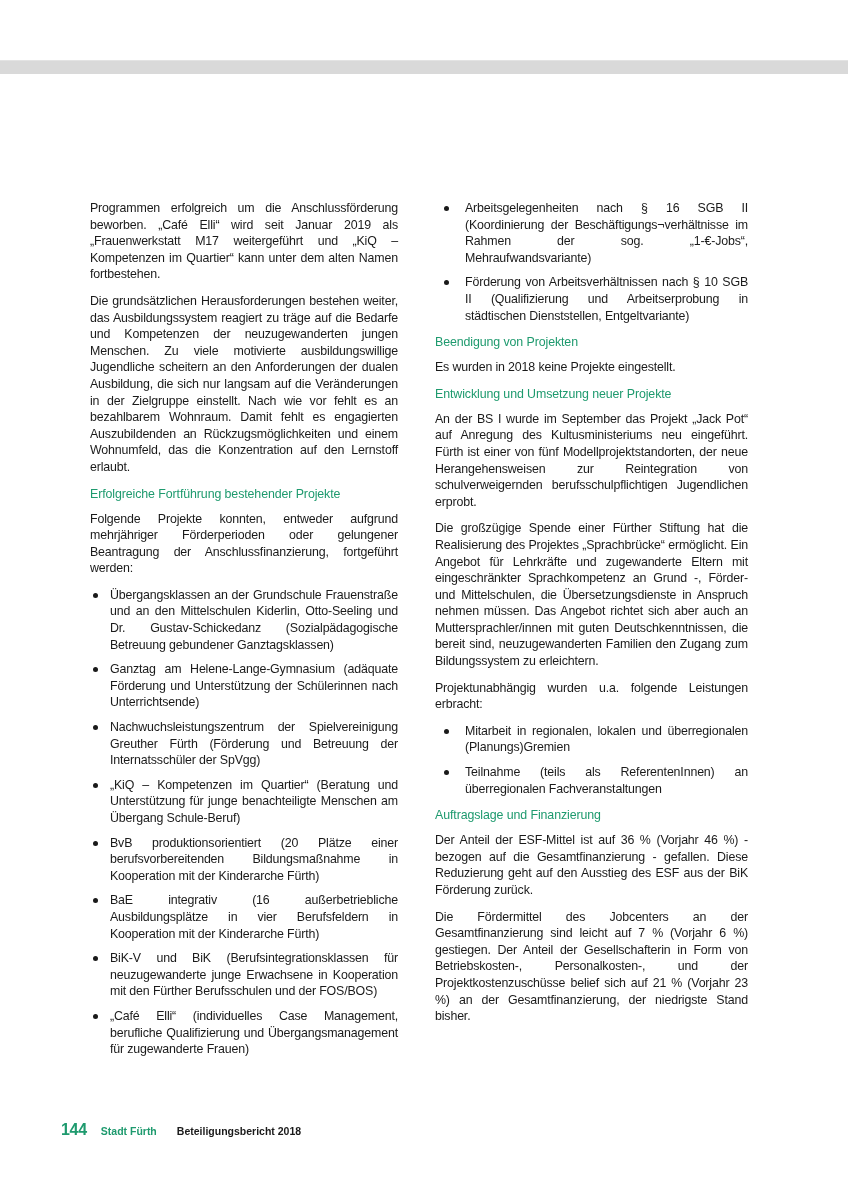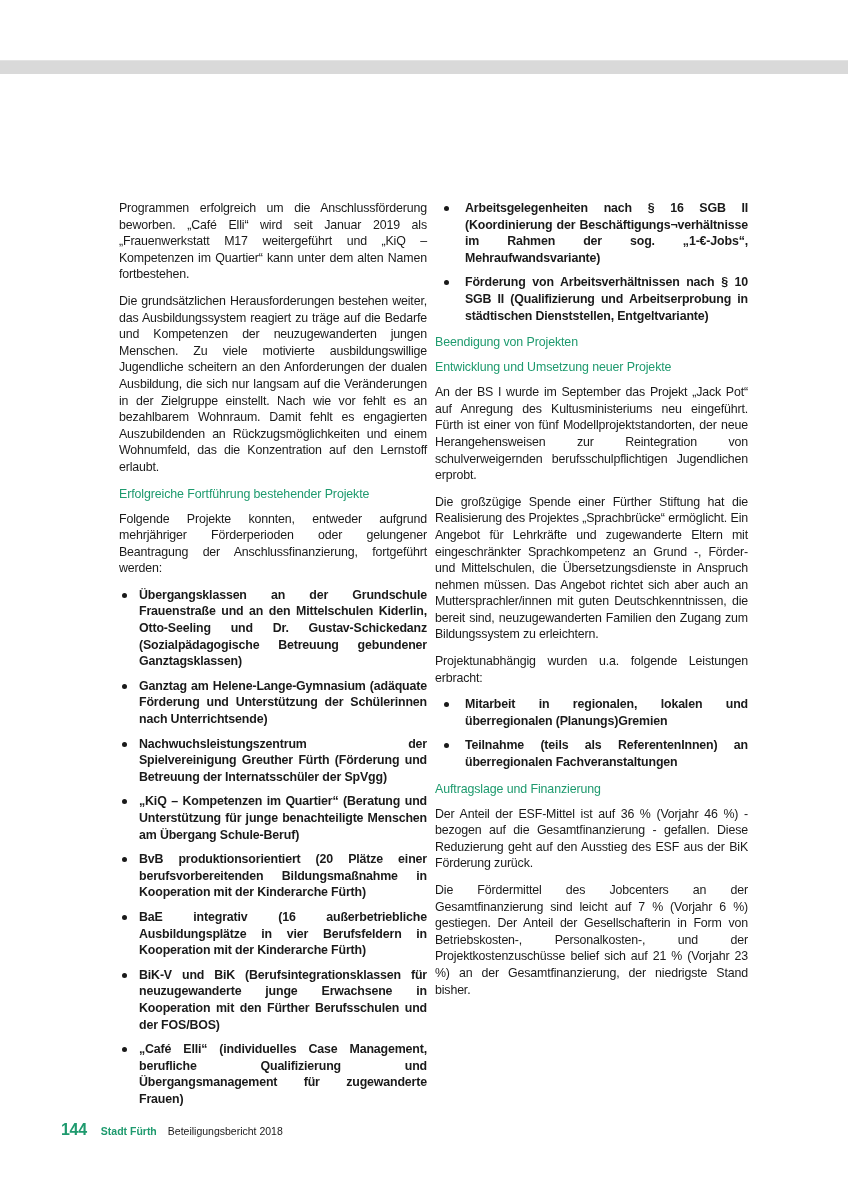--- a/index.html
+++ b/index.html
@@ -2,33 +2,33 @@
 <html><head>
   <meta charset="utf-8">
   <style>
     html, body { margin: 0; padding: 0; }
     body {
       width: 848px; height: 1200px; background: #ffffff; position: relative; overflow: hidden;
       font-family: "Liberation Sans", sans-serif; color: #1a1a1a;
     }
     .top-bar { position: absolute; left: 0; top: 60px; width: 848px; height: 13px; background: #d9d9d9; border-top: 1px solid #e3e3e3; }
     .column { position: absolute; top: 200px; font-size: 12.4px; line-height: 16.6px; letter-spacing: -0.15px; }
-    .col-left { left: 119px; width: 308px; }
+    .col-left { left: 90px; width: 308px; }
     .col-right { left: 435px; width: 313px; }
     p { margin: 0 0 10px 0; text-align: justify; }
     h3 { margin: 0 0 9px 0; font-size: 12.4px; line-height: 16px; font-weight: normal; color: #1e9a6e; letter-spacing: -0.1px; }
-    ul { margin: 0 0 10px 0; padding: 0; list-style: none; font-weight: bold; }
+    ul { margin: 0 0 10px 0; padding: 0; list-style: none; }
     li { position: relative; padding-left: 20px; margin-bottom: 8px; text-align: justify; }
     li::before { content: ""; position: absolute; left: 3px; top: 6px; width: 5px; height: 5px; border-radius: 50%; background: #1a1a1a; }
     .col-right li { padding-left: 30px; }
     .col-right li::before { left: 9px; }
     .footer { position: absolute; left: 61px; top: 1121px; display: flex; align-items: baseline; }
     .page-number { font-size: 16px; font-weight: bold; color: #1e9a6e; margin-right: 14px; letter-spacing: -0.3px; }
-    .footer-brand { font-size: 10.5px; font-weight: bold; color: #1e9a6e; margin-right: 11px; }
-    .footer-title { font-size: 10.5px; color: #1a1a1a; }
+    .footer-brand { font-size: 10.5px; font-weight: bold; color: #1e9a6e; margin-right: 20px; }
+    .footer-title { font-size: 10.5px; color: #1a1a1a; font-weight: bold; }
   </style>
 </head>
 <body>
 
 <div class="top-bar"></div>
 
 <div class="column col-left">
   <p>Programmen erfolgreich um die Anschlussförderung beworben. „Café Elli“ wird seit Januar 2019 als „Frauenwerkstatt M17 weitergeführt und „KiQ – Kompetenzen im Quartier“ kann unter dem alten Namen fortbestehen.</p>
   <p>Die grundsätzlichen Herausforderungen bestehen weiter, das Ausbildungssystem reagiert zu träge auf die Bedarfe und Kompetenzen der neuzugewanderten jungen Menschen. Zu viele motivierte ausbildungswillige Jugendliche scheitern an den Anforderungen der dualen Ausbildung, die sich nur langsam auf die Veränderungen in der Zielgruppe einstellt. Nach wie vor fehlt es an bezahlbarem Wohnraum. Damit fehlt es engagierten Auszubildenden an Rückzugsmöglichkeiten und einem Wohnumfeld, das die Konzentration auf den Lernstoff erlaubt.</p>
   <h3>Erfolgreiche Fortführung bestehender Projekte</h3>
@@ -44,20 +44,21 @@
     <li>„Café Elli“ (individuelles Case Management, berufliche Qualifizierung und Übergangsmanagement für zugewanderte Frauen)</li>
   </ul>
 </div>
 
 <div class="column col-right">
   <ul>
     <li>Arbeitsgelegenheiten nach § 16 SGB II (Koordinierung der Beschäftigungs¬verhältnisse im Rahmen der sog. „1-€-Jobs“, Mehraufwandsvariante)</li>
     <li>Förderung von Arbeitsverhältnissen nach § 10 SGB II (Qualifizierung und Arbeitserprobung in städtischen Dienststellen, Entgeltvariante)</li>
   </ul>
   <h3>Beendigung von Projekten</h3>
+  <p>Es wurden in 2018 keine Projekte eingestellt.</p>
   <h3>Entwicklung und Umsetzung neuer Projekte</h3>
   <p>An der BS I wurde im September das Projekt „Jack Pot“ auf Anregung des Kultusministeriums neu eingeführt. Fürth ist einer von fünf Modellprojektstandorten, der neue Herangehensweisen zur Reintegration von schulverweigernden berufsschulpflichtigen Jugendlichen erprobt.</p>
   <p>Die großzügige Spende einer Fürther Stiftung hat die Realisierung des Projektes „Sprachbrücke“ ermöglicht. Ein Angebot für Lehrkräfte und zugewanderte Eltern mit eingeschränkter Sprachkompetenz an Grund -, Förder- und Mittelschulen, die Übersetzungsdienste in Anspruch nehmen müssen. Das Angebot richtet sich aber auch an Muttersprachler/innen mit guten Deutschkenntnissen, die bereit sind, neuzugewanderten Familien den Zugang zum Bildungssystem zu erleichtern.</p>
   <p>Projektunabhängig wurden u.a. folgende Leistungen erbracht:</p>
   <ul>
     <li>Mitarbeit in regionalen, lokalen und überregionalen (Planungs)Gremien</li>
     <li>Teilnahme (teils als ReferentenInnen) an überregionalen Fachveranstaltungen</li>
   </ul>
   <h3>Auftragslage und Finanzierung</h3>
   <p>Der Anteil der ESF-Mittel ist auf 36 % (Vorjahr 46 %) - bezogen auf die Gesamtfinanzierung - gefallen. Diese Reduzierung geht auf den Ausstieg des ESF aus der BiK Förderung zurück.</p>

